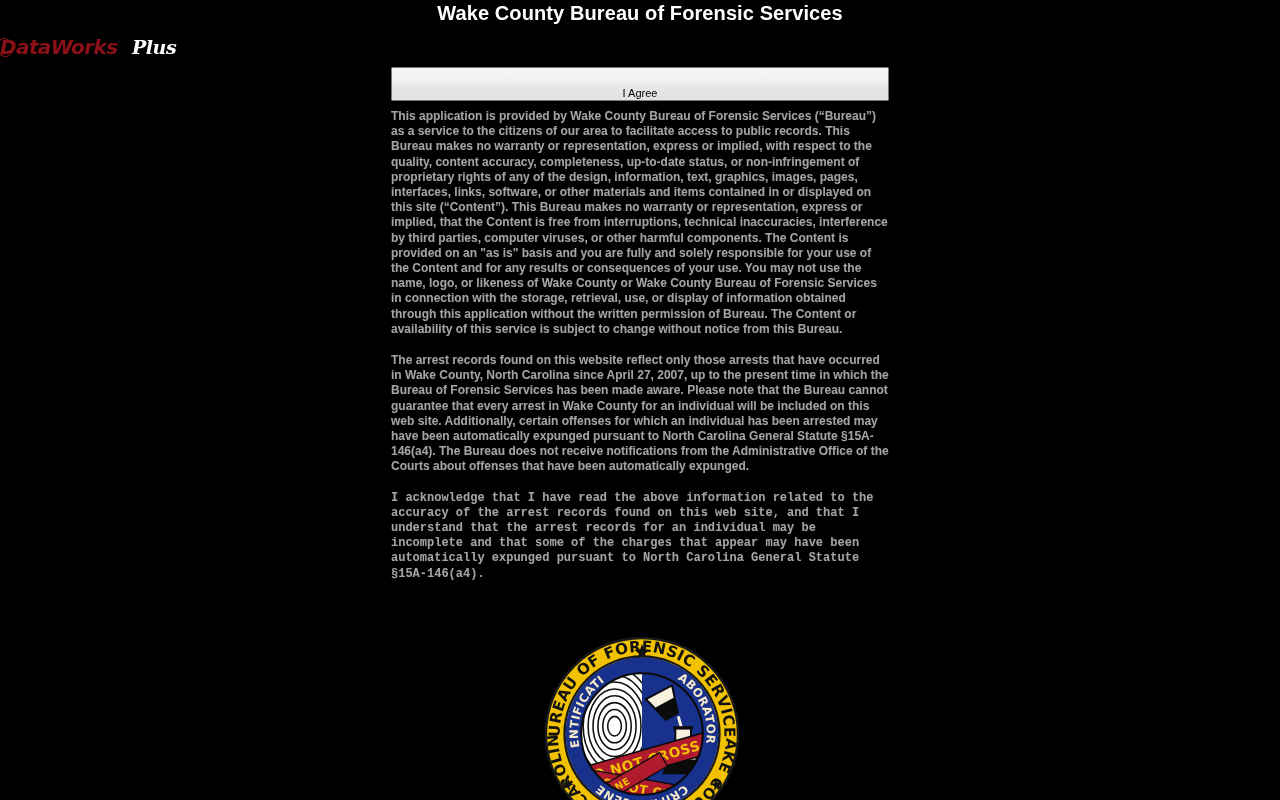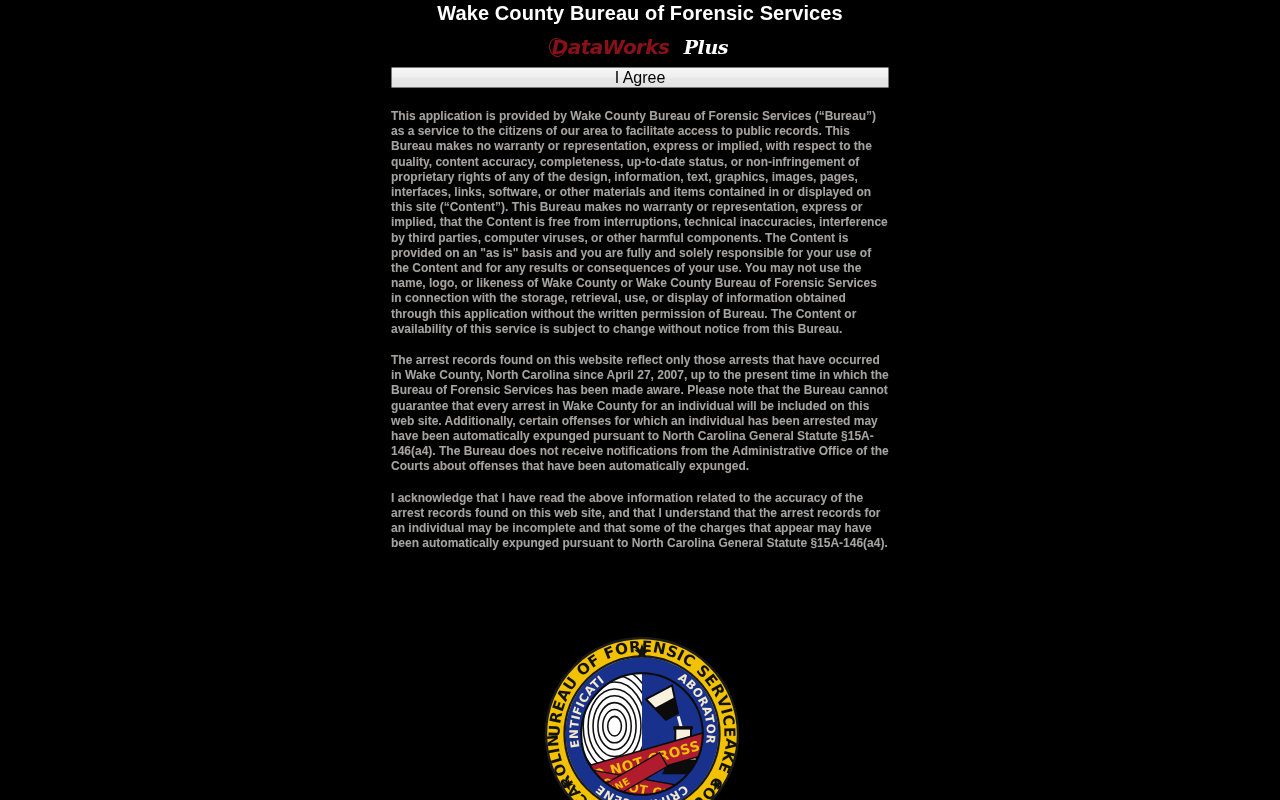--- a/index.html
+++ b/index.html
@@ -35,21 +35,20 @@
     color: #ffffff;
     letter-spacing: 0.1px;
     line-height: 19px;
   }
 
   .brand-logo {
     position: absolute;
     top: 33px;
     left: 0;
     width: 1280px;
-    text-align: center;
     height: 26px;
     line-height: 26px;
     white-space: nowrap;
   }
   .brand-dataworks {
     font-family: "DejaVu Sans", sans-serif;
     font-size: 20px;
     font-weight: bold;
     font-style: italic;
     color: #8b1118;
@@ -85,45 +84,45 @@
     top: 67px;
     left: 391px;
     width: 498px;
     height: 21px;
     box-sizing: border-box;
     background: linear-gradient(to bottom, #f6f6f6 0%, #efefef 48%, #e8e8e8 52%, #e2e2e2 100%);
     border: 1px solid #7a7a7a;
     border-radius: 1px;
     color: #000000;
     font-family: "Liberation Sans", sans-serif;
-    font-size: 16px;
+    font-size: 11px;
     line-height: 19px;
     text-align: center;
-    padding: 0;
+    padding: 16px;
     cursor: pointer;
   }
 
   
   .disclaimer {
     position: absolute;
     top: 109px;
     left: 391px;
     width: 499px;
   }
   .disclaimer p {
     margin: 0 0 16px 0;
     font-family: "Liberation Sans", sans-serif;
     font-size: 12px;
     font-weight: bold;
     line-height: 15.2px;
     color: #a3a3a3;
     text-align: left;
     text-shadow: 0 0 1px rgba(120,110,80,0.35);
   }
-  .disclaimer p:last-child { margin-bottom: 0; }
+  .disclaimer p:last-child { margin-bottom: 0; font-family: Liberation Mono, monospace; }
 
   
   .seal-wrap {
     position: absolute;
     top: 636px;
     left: 544px;
     width: 196px;
     height: 196px;
   }
   .seal-svg { display: block; width: 196px; height: 196px; }

